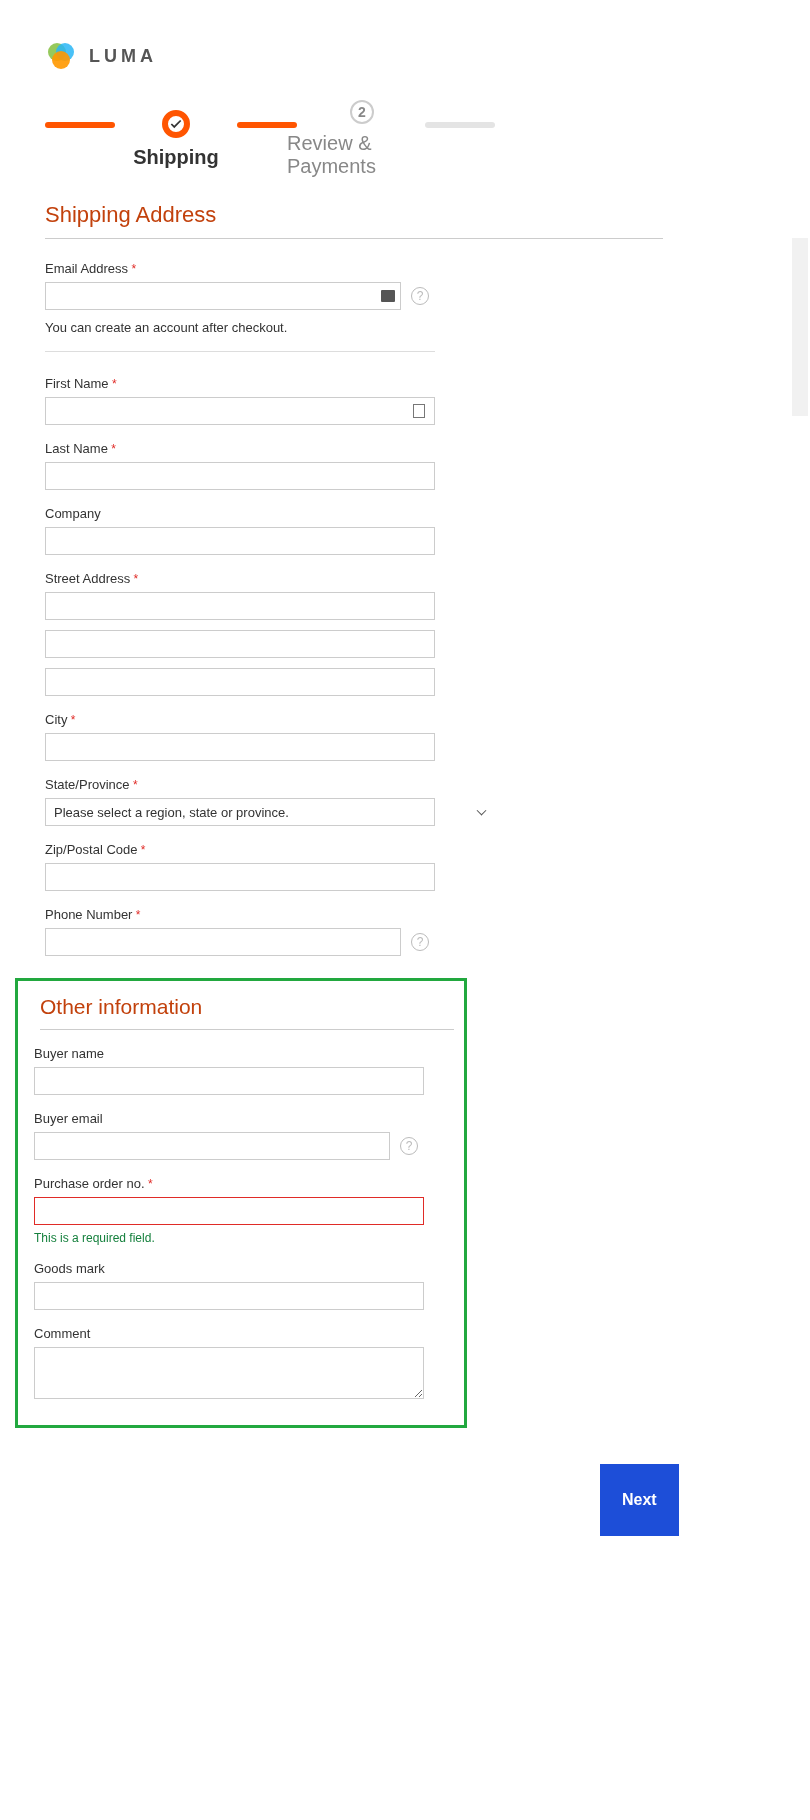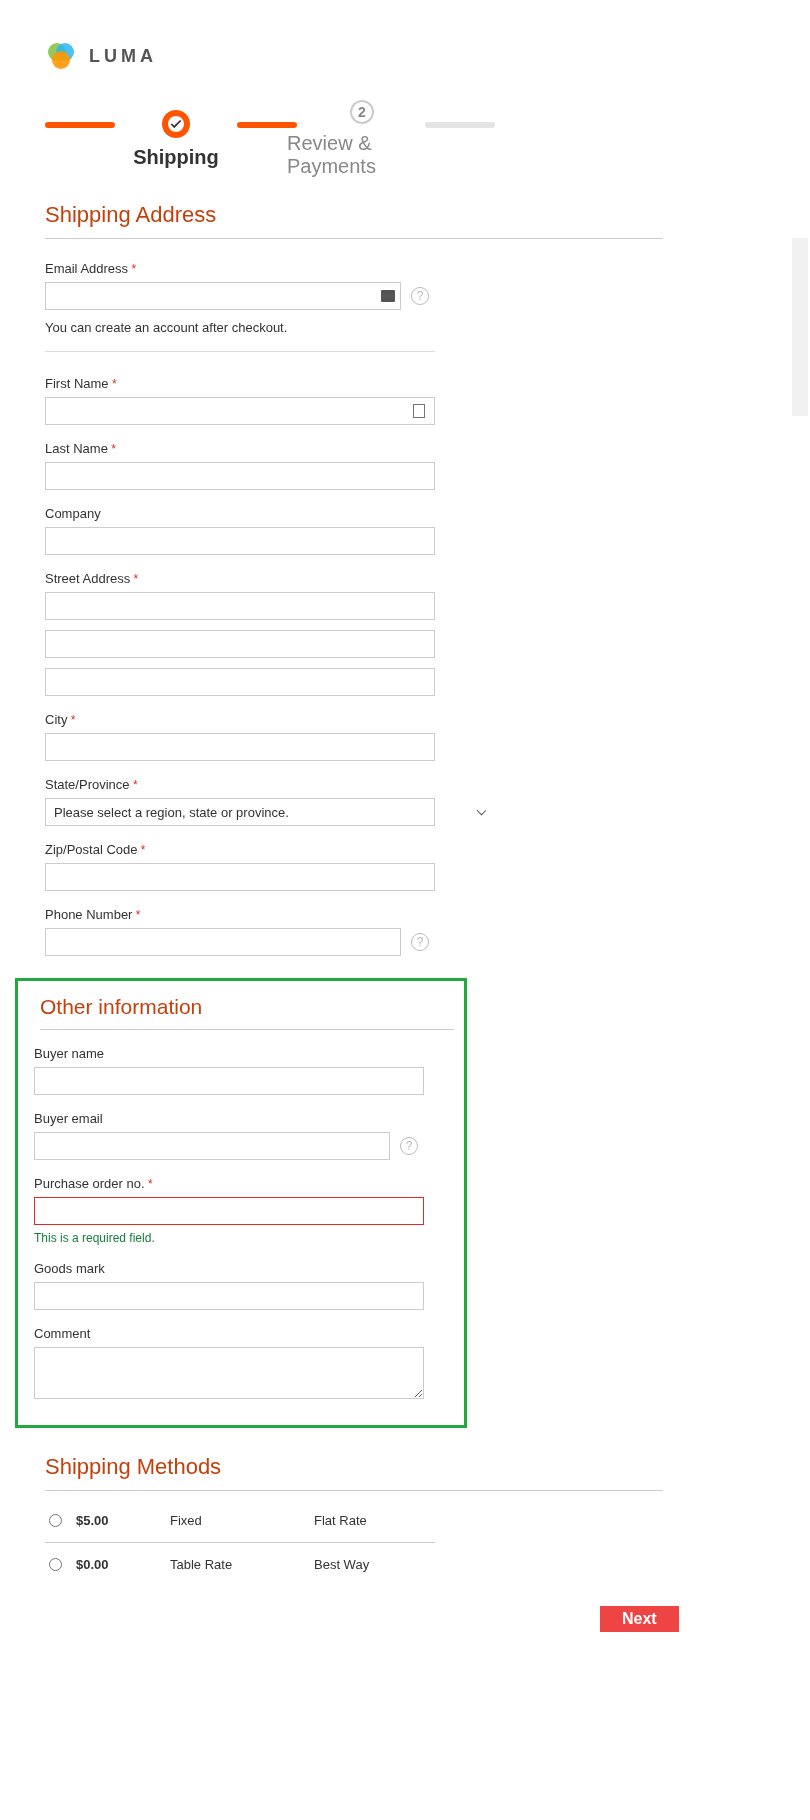--- a/index.html
+++ b/index.html
@@ -209,25 +209,25 @@
     font-size: 13px;
     gap: 14px;
   }
   .method-row input[type=radio] { margin: 0; }
   .method-price { width: 80px; font-weight: 700; }
   .method-type { width: 130px; }
   .method-carrier { flex: 1; }
   .next-btn {
     display: block;
     margin-left: 555px;
-    margin-top: 20px;
-    background: #ef4444;
+    margin-top: 36px;
+    background: #1d4ed8;
     color: #fff;
     border: none;
-    padding: 4px 22px;
+    padding: 27px 22px;
     font-size: 16px;
     font-weight: 600;
     cursor: pointer;
   }
   .first-field { margin-top: 22px; }
   .scrollbar-hint {
     position: absolute;
     right: 2px;
     top: 238px;
     width: 16px;
@@ -363,31 +363,16 @@
         <label>Goods mark</label>
         <input type="text" style="">
       </div>
       <div class="field">
         <label>Comment</label>
         <textarea style=""></textarea>
       </div>
     </div>
   </div>
 
-  <div class="methods">
-    <div class="section-title">Shipping Methods</div>
-    <div class="method-row">
-      <input type="radio" name="ship" style="">
-      <span class="method-price">$5.00</span>
-      <span class="method-type">Fixed</span>
-      <span class="method-carrier">Flat Rate</span>
-    </div>
-    <div class="method-row" style="border-bottom:none;">
-      <input type="radio" name="ship" style="">
-      <span class="method-price">$0.00</span>
-      <span class="method-type">Table Rate</span>
-      <span class="method-carrier">Best Way</span>
-    </div>
-  </div>
 
   <button class="next-btn">Next</button>
 
 </div>
 
 </body></html>

